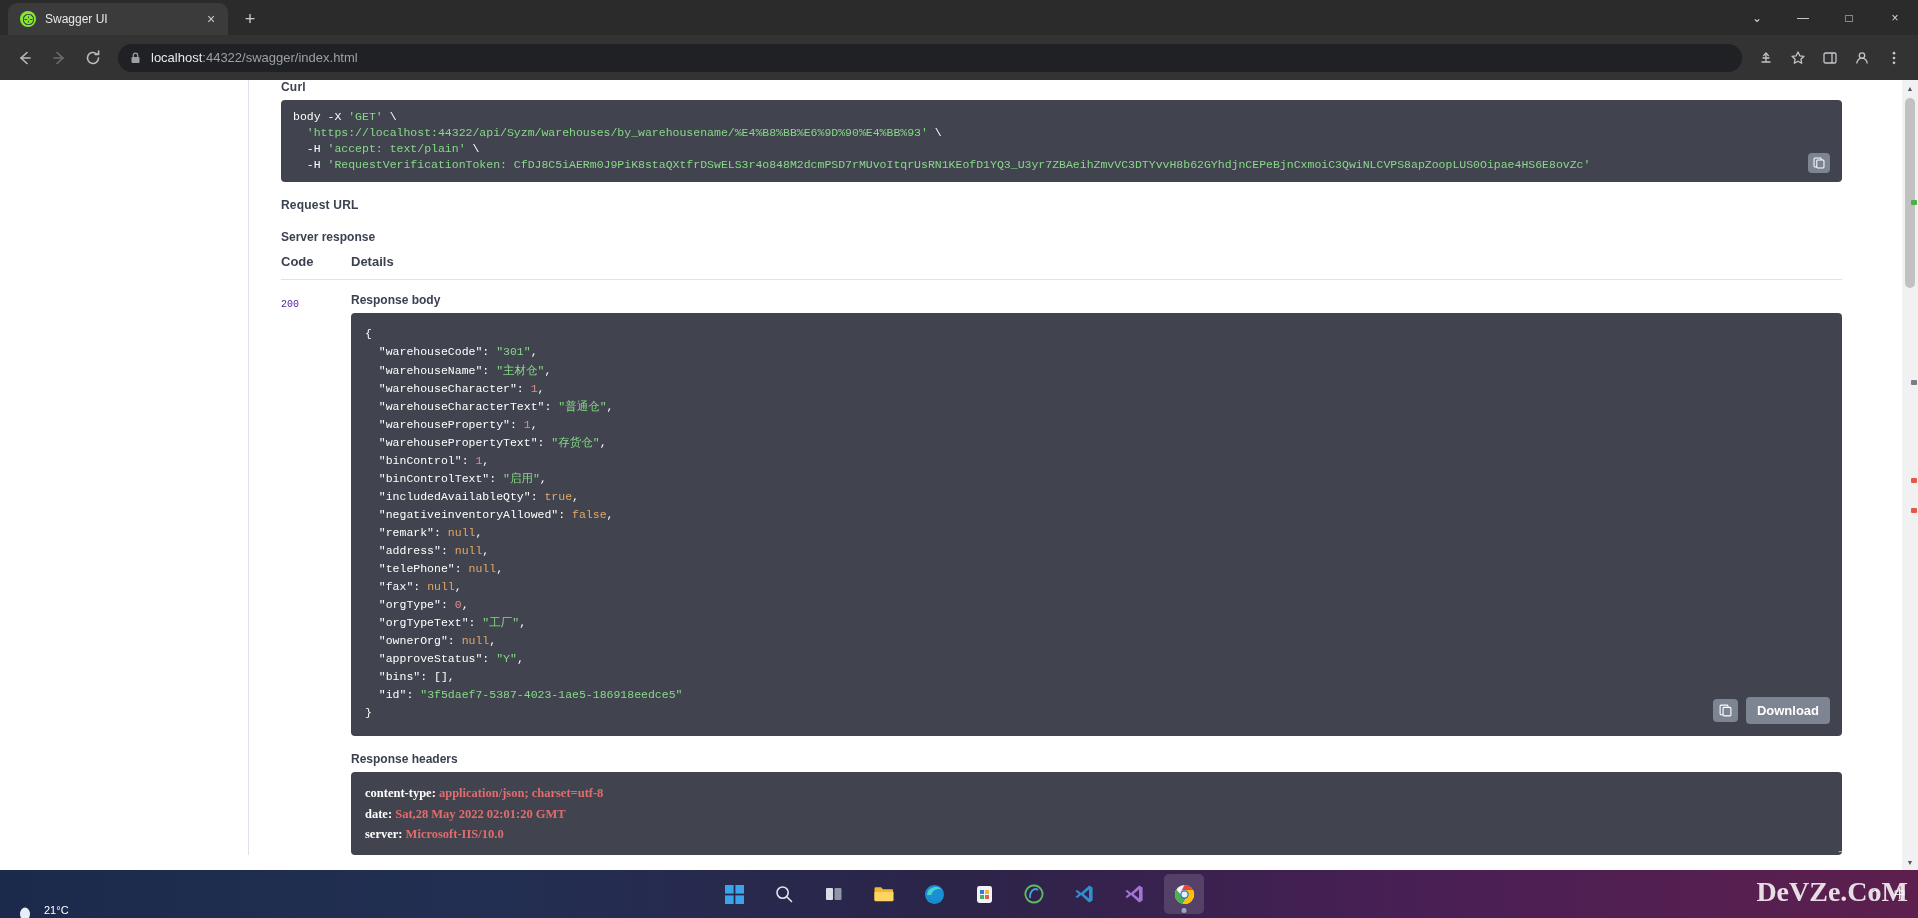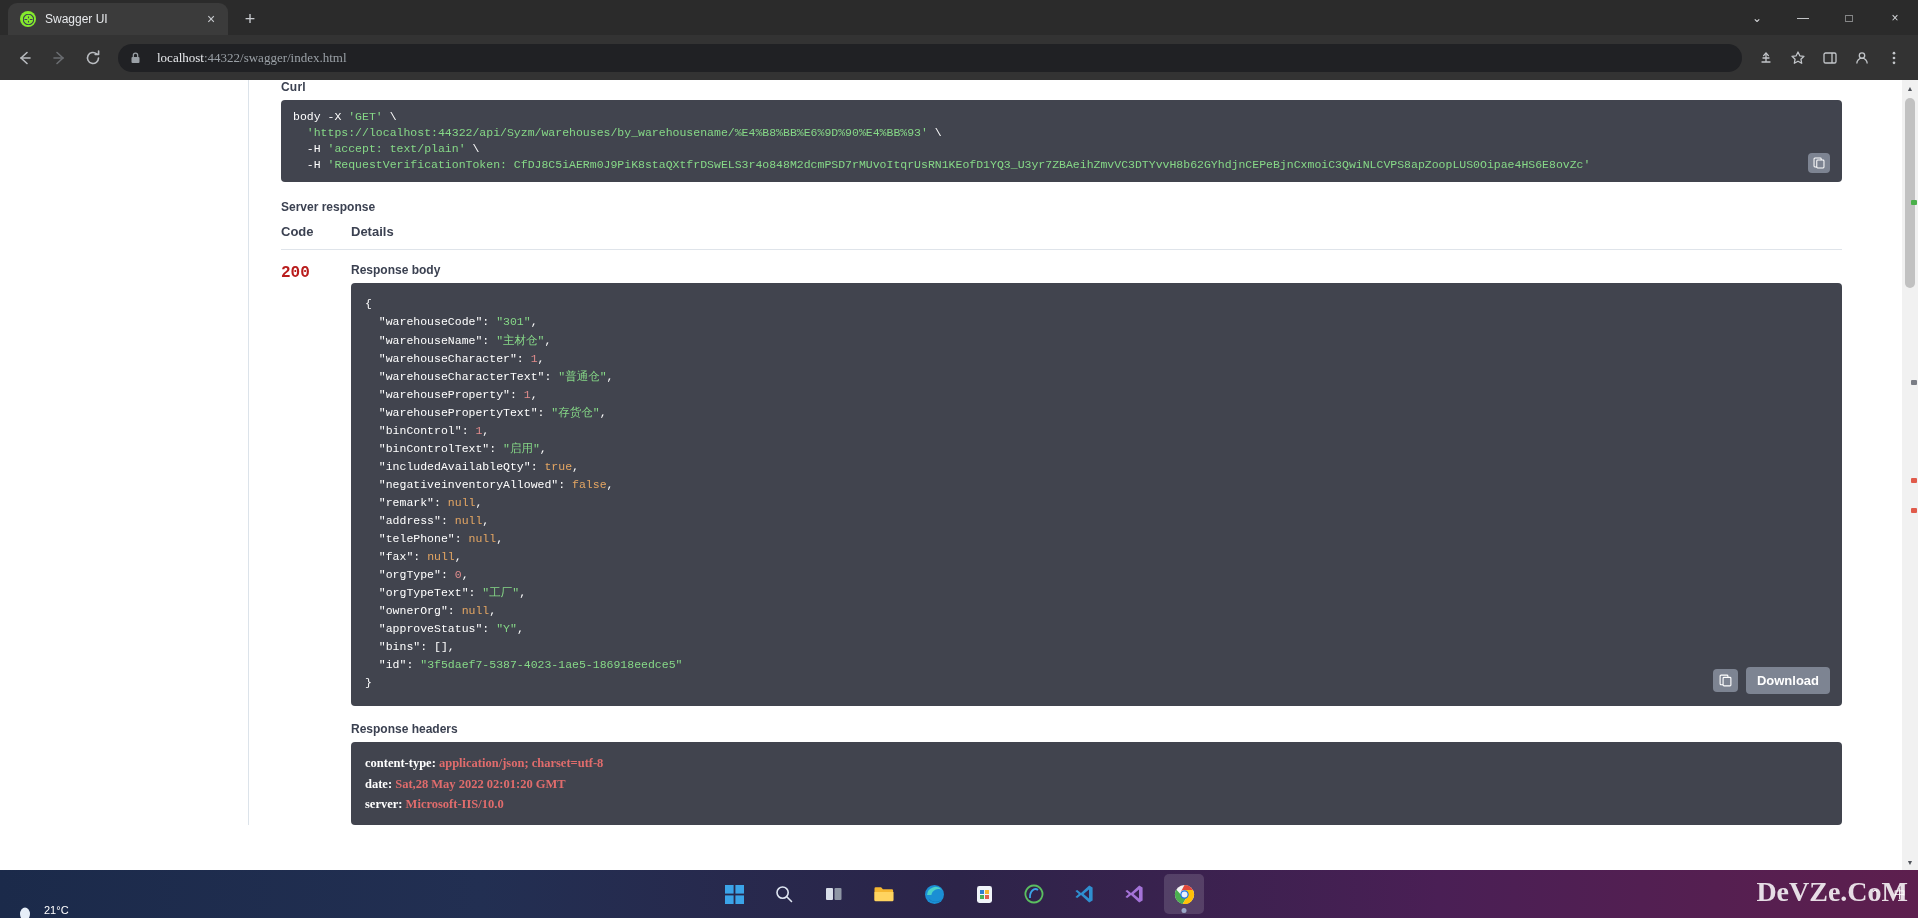--- a/index.html
+++ b/index.html
@@ -57,23 +57,22 @@
     padding: 0 10px; gap: 4px; flex: 0 0 45px;
   }
   .nav-btn {
     width: 30px; height: 30px; border-radius: 50%;
     display: flex; align-items: center; justify-content: center;
     color: #b9bcc0;
   }
   .nav-btn.disabled { color: #6b6e72; }
   .omnibox {
     flex: 1; height: 28px; background: #202124; border-radius: 14px;
-    display: flex; align-items: center; padding: 0 12px; gap: 16px;
+    display: flex; align-items: center; padding: 0 12px; gap: 10px;
     margin: 0 6px;
-    font-family: Liberation Serif, serif;
   }
   .omni-lock { color: #9aa0a6; display:flex; align-items:center; }
   .omni-url { font-size: 13px; color: #9aa0a6; white-space: nowrap; }
   .omni-url b { color: #e8eaed; font-weight: normal; }
   .tool-icon {
     width: 28px; height: 28px; display: flex; align-items: center;
     justify-content: center; color: #c3c6ca; border-radius: 50%;
   }
 
   
@@ -134,21 +133,21 @@
   .srv-resp-label { font-size: 12px; font-weight: bold; color: #3b4151; margin-top: 18px; }
 
   .resp-table { width: 100%; margin-top: 10px; border-collapse: collapse; }
   .resp-table th {
     text-align: left; font-size: 13px; color: #3b4151; font-weight: bold;
     padding: 0 0 10px 0;
   }
   .resp-table th.code-col { width: 70px; }
   .resp-table td { vertical-align: top; padding-top: 13px; }
   .hr-line { border-top: 1px solid #dfe4ea; }
-  .code-val { font-size: 16px; color: #b91c1c; font-family: "Liberation Mono", monospace; font-weight: bold; }
+  .code-val { font-size: 10px; color: #4c1d95; font-family: "Liberation Mono", monospace; }
 
   .rb-label { font-size: 12px; font-weight: bold; color: #3b4151; margin-bottom: 6px; }
   .rh-label { font-size: 12px; font-weight: bold; color: #3b4151; margin: 16px 0 6px 0; }
 
   .json-block {
     background: #41444e; border-radius: 4px;
     padding: 12px 14px 14px 14px;
     font-family: "Liberation Mono", monospace;
     font-size: 11.5px; line-height: 1.57;
     position: relative; min-height: 250px;
@@ -333,20 +332,21 @@
 
           <div class="sec-label curl">Curl</div>
           <div class="codeblock curl"><span><span class="tok-white">body -X </span><span class="tok-green">'GET'</span><span class="tok-white"> \</span></span>
 <span><span class="tok-white">  </span><span class="tok-green">'https://localhost:44322/api/Syzm/warehouses/by_warehousename/%E4%B8%BB%E6%9D%90%E4%BB%93'</span><span class="tok-white"> \</span></span>
 <span><span class="tok-white">  -H </span><span class="tok-green">'accept: text/plain'</span><span class="tok-white"> \</span></span>
 <span><span class="tok-white">  -H </span><span class="tok-green">'RequestVerificationToken: CfDJ8C5iAERm0J9PiK8staQXtfrDSwELS3r4o848M2dcmPSD7rMUvoItqrUsRN1KEofD1YQ3_U3yr7ZBAeihZmvVC3DTYvvH8b62GYhdjnCEPeBjnCxmoiC3QwiNLCVPS8apZoopLUS0Oipae4HS6E8ovZc'</span><span class="tok-white"></span></span><span class="copy-btn" style="right:12px;bottom:9px;"><svg width="12" height="12" viewBox="0 0 14 14">
                   <rect x="1.2" y="1.2" width="8.4" height="10.4" rx="1" fill="none" stroke="currentColor" stroke-width="1.2"></rect>
                   <rect x="4.4" y="3.6" width="8.4" height="9.2" rx="1" fill="#7d8492" stroke="currentColor" stroke-width="1.2"></rect>
                 </svg></span></div>
 
+          <div class="sec-label" style="margin-top:16px;">Request URL</div>
 
           <div class="srv-resp-label">Server response</div>
 
           <table class="resp-table">
             <thead>
               <tr>
                 <th class="code-col">Code</th>
                 <th>Details</th>
               </tr>
             </thead>

